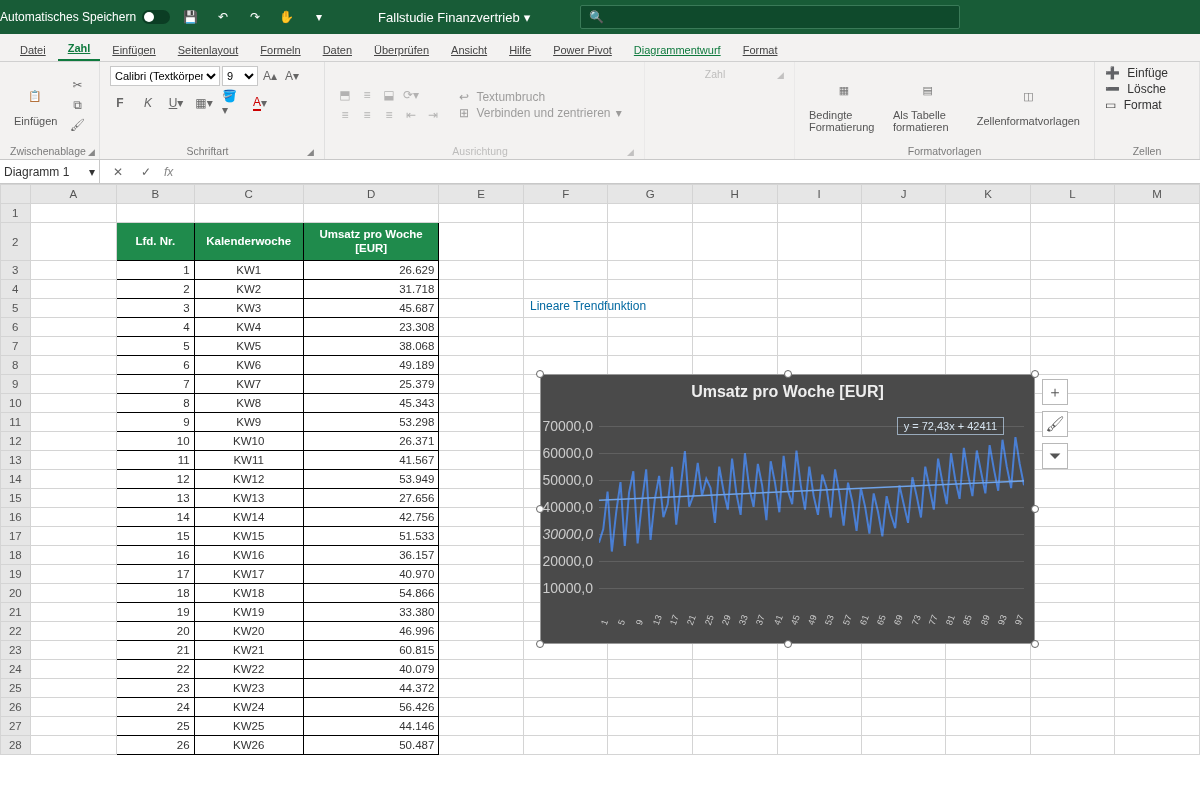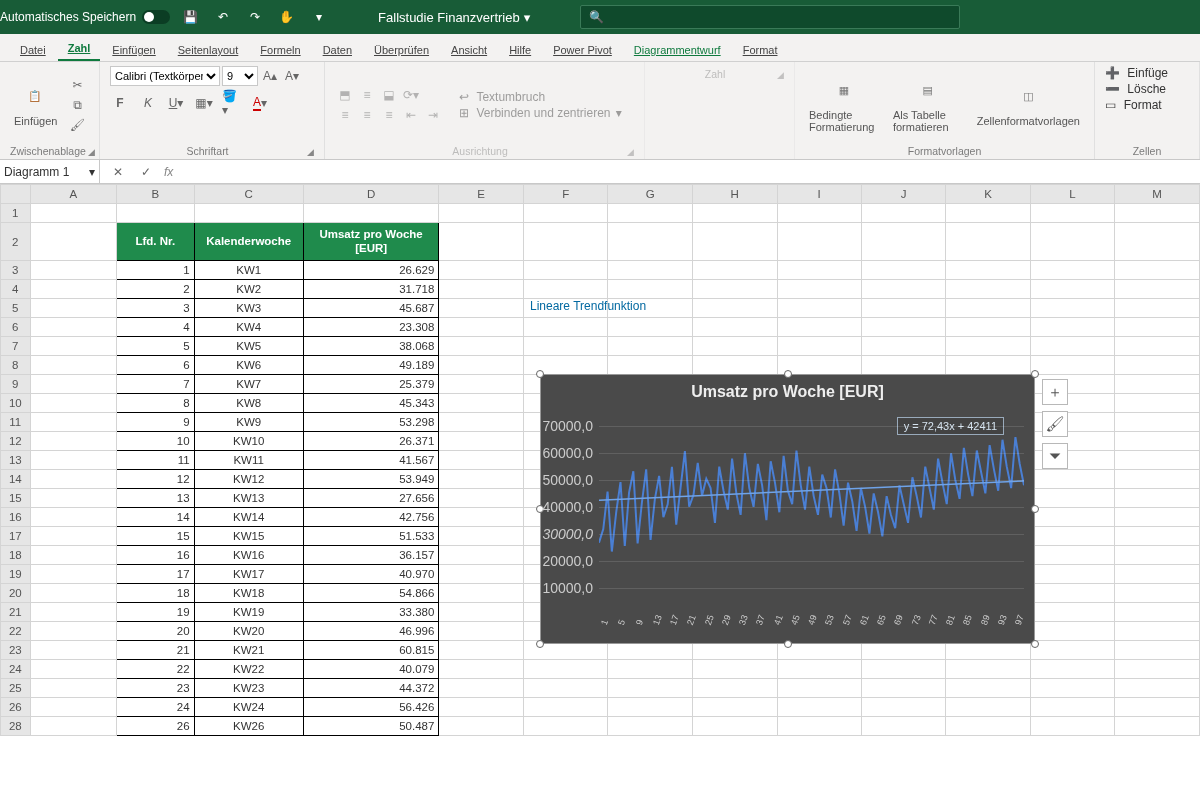--- a/index.html
+++ b/index.html
@@ -669,20 +669,36 @@
           <td></td>
           <td></td>
           <td></td>
           <td></td>
           <td></td>
           <td></td>
           <td></td>
           <td></td>
         </tr>
         <tr>
+          <td class="rowhdr">27</td>
+          <td></td>
+          <td class="data-cell r">25</td>
+          <td class="data-cell c">KW25</td>
+          <td class="data-cell r">44.146</td>
+          <td></td>
+          <td></td>
+          <td></td>
+          <td></td>
+          <td></td>
+          <td></td>
+          <td></td>
+          <td></td>
+          <td></td>
+        </tr>
+        <tr>
           <td class="rowhdr">28</td>
           <td></td>
           <td class="data-cell r">26</td>
           <td class="data-cell c">KW26</td>
           <td class="data-cell r">50.487</td>
           <td></td>
           <td></td>
           <td></td>
           <td></td>
           <td></td>

